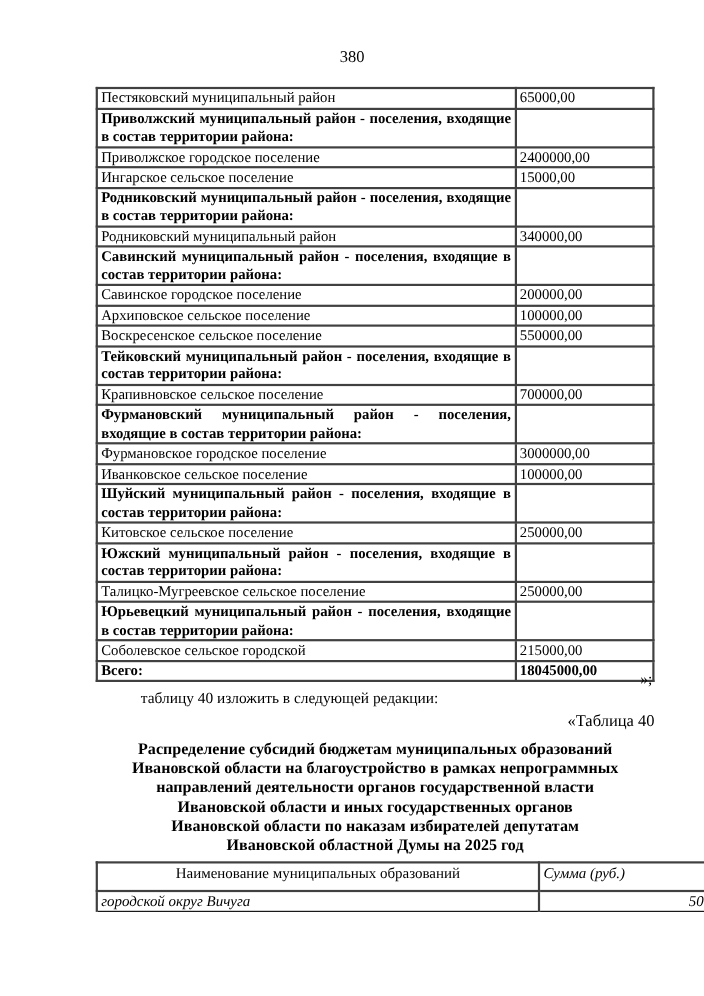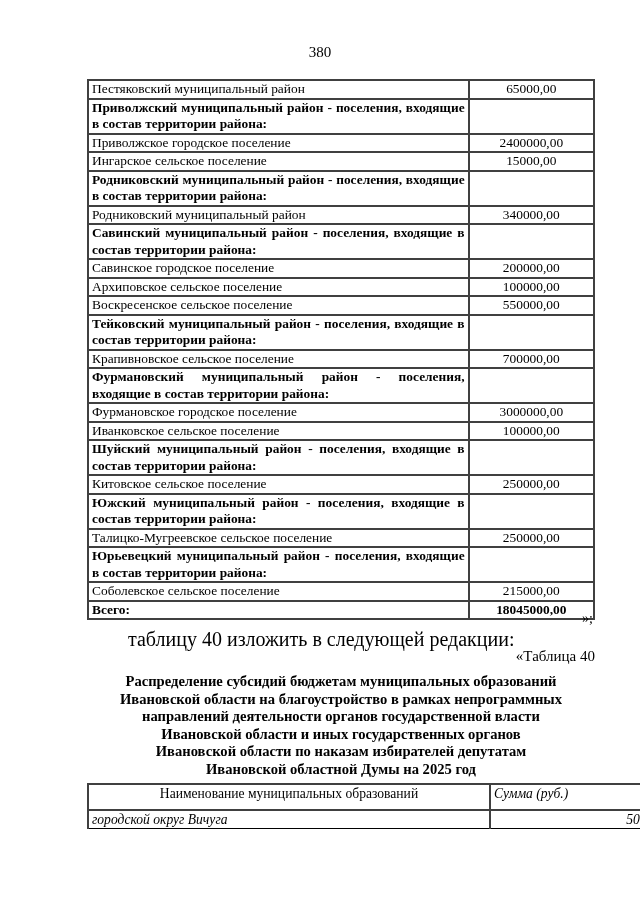--- a/index.html
+++ b/index.html
@@ -12,29 +12,29 @@
       position: absolute; top: 44px; left: 0; width: 640px;
       text-align: center; font-size: 15px;
     }
     table { border-collapse: collapse; position: absolute; }
     td {
       border: 2px solid #404040; font-size: 13.4px; line-height: 16.5px;
       padding: 0 3px; vertical-align: top;
     }
     #t1 { left: 87px; top: 79px; width: 508px; }
     #t1 td.name { width: 376px; }
-    #t1 td.sum { text-align: center; width: 118px; }
+    #t1 td.sum { text-align: left; width: 118px; }
     #t1 tr.normal td { height: 16.5px; }
     #t1 td.hdr { font-weight: bold; text-align: justify; text-align-last: left; }
     #t1 tr.total td { font-weight: bold; }
     .closing {
       position: absolute; top: 611px; right: 47px; font-size: 14px;
     }
     .instruction {
-      position: absolute; top: 628px; left: 128px; font-size: 20px;
+      position: absolute; top: 628px; left: 128px; font-size: 14px;
     }
     .table-label {
       position: absolute; top: 648px; right: 45px; font-size: 15px; margin-left: 24px;
     }
     .heading {
       position: absolute; top: 673px; left: 87px; width: 508px;
       text-align: center; font-weight: bold; font-size: 14.6px; line-height: 17.6px;
     }
     #t2 { left: 87px; top: 783px; width: 602px; }
     #t2 td { font-size: 13.6px; line-height: 17px; }
@@ -124,21 +124,21 @@
       </tr>
       <tr class="normal">
         <td class="name">Талицко-Мугреевское сельское поселение</td>
         <td class="sum">250000,00</td>
       </tr>
       <tr class="hdrrow">
         <td class="name hdr">Юрьевецкий муниципальный район - поселения, входящие в состав территории района:</td>
         <td class="sum"></td>
       </tr>
       <tr class="normal">
-        <td class="name">Соболевское сельское поселение</td>
+        <td class="name">Соболевское сельское городской</td>
         <td class="sum">215000,00</td>
       </tr>
       <tr class="total normal">
         <td class="name">Всего:</td>
         <td class="sum">18045000,00</td>
       </tr>
     </tbody>
 </table>
 
 <div class="closing">»;</div>

